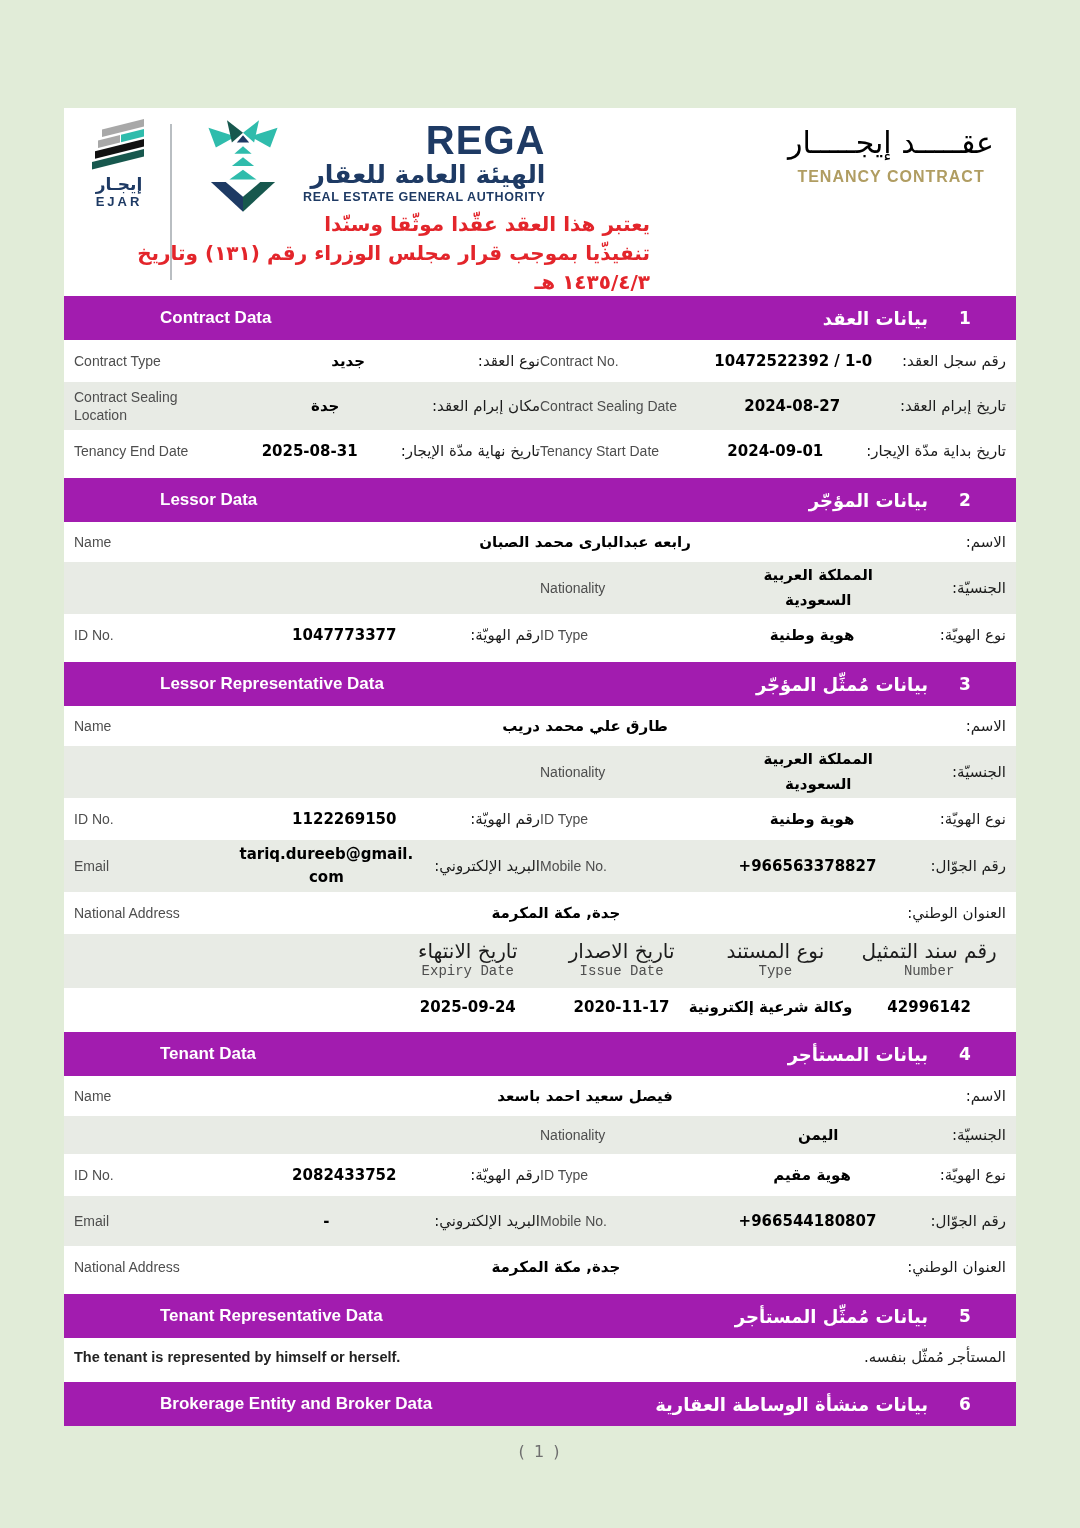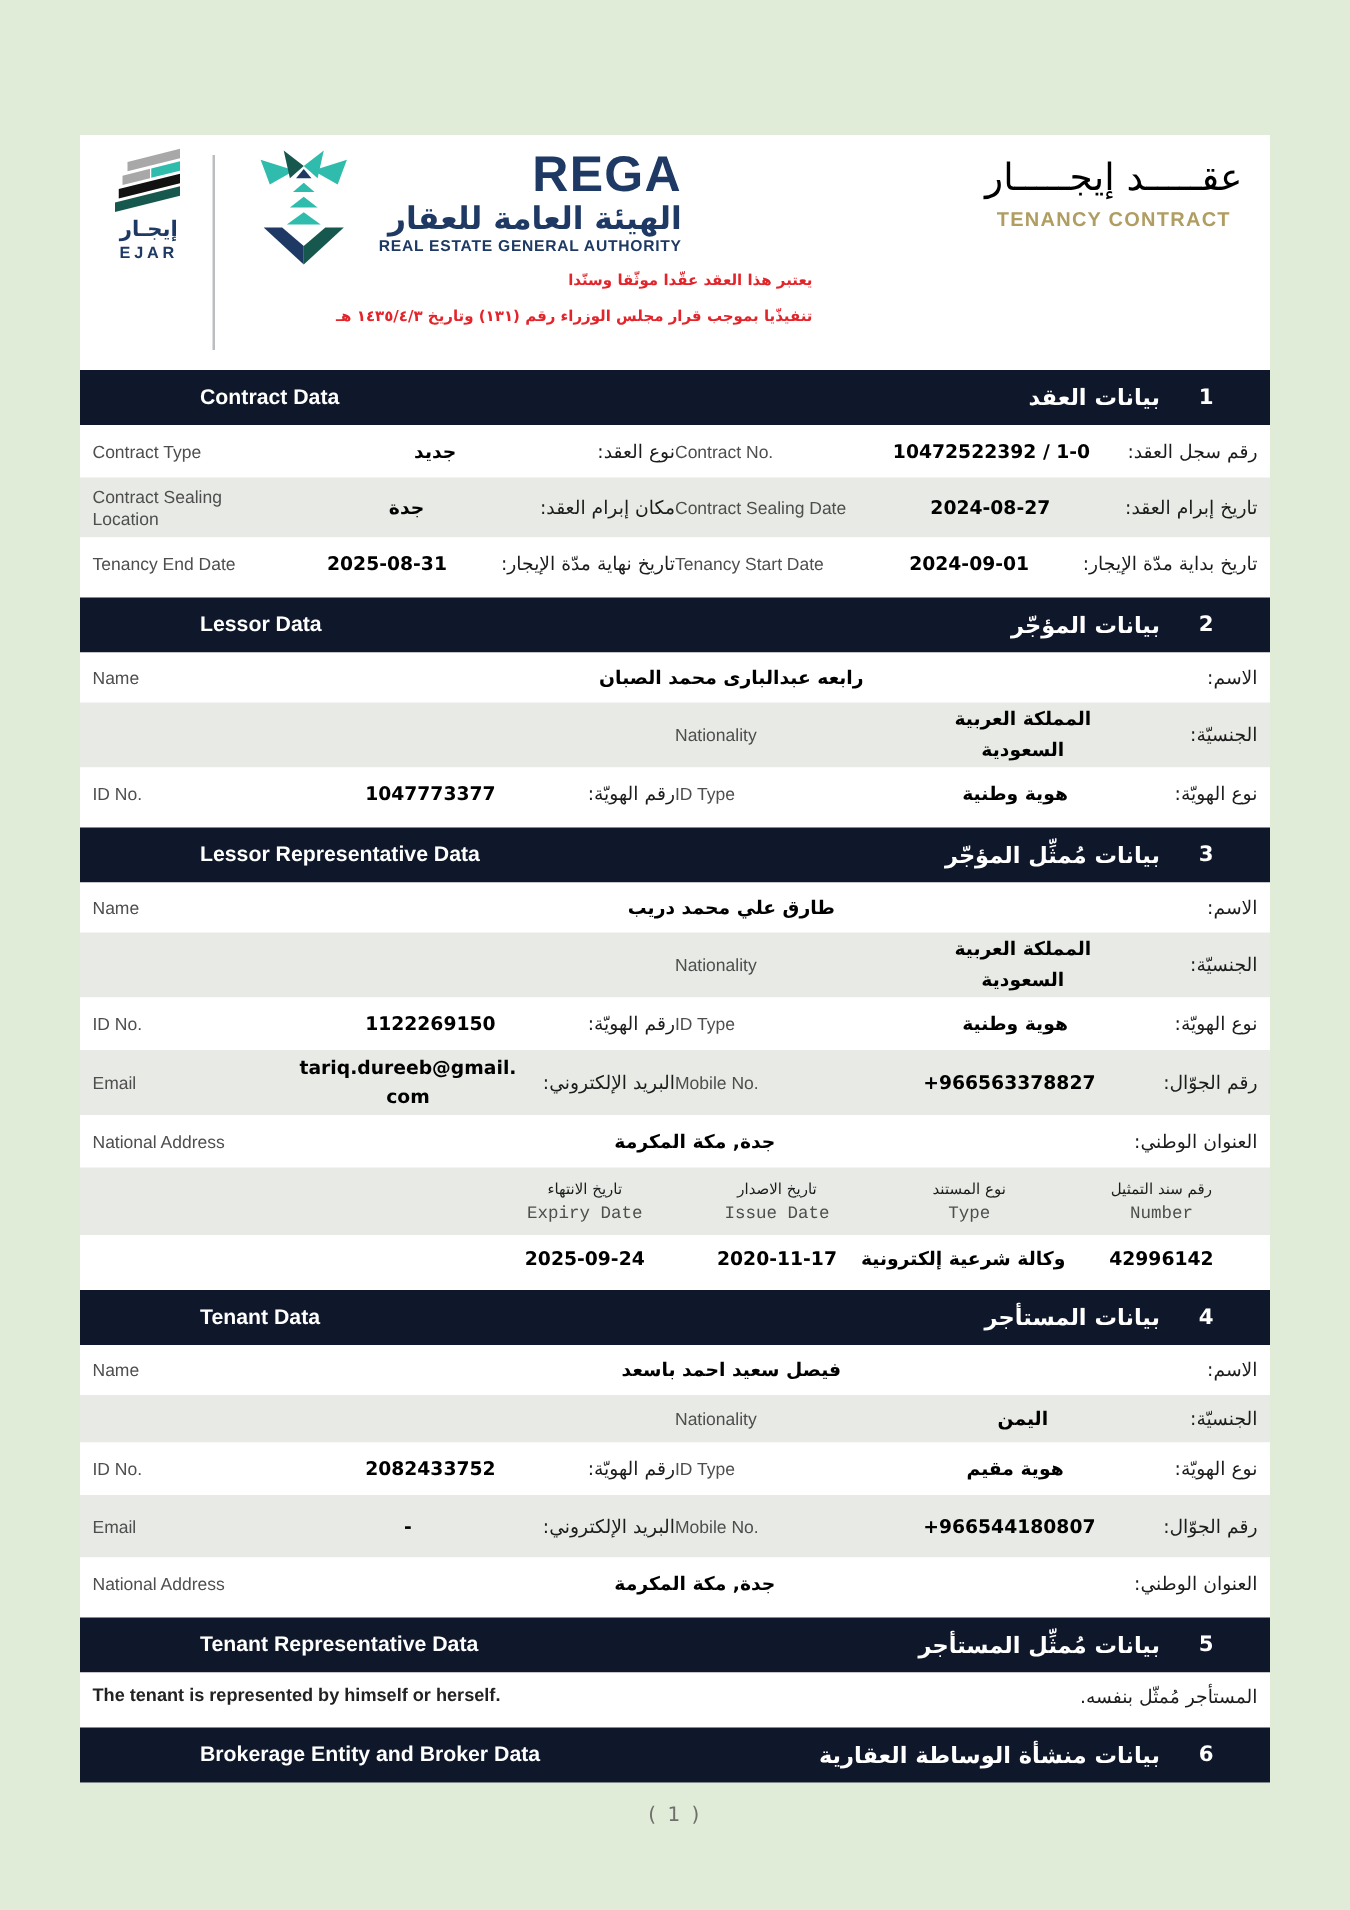--- a/index.html
+++ b/index.html
@@ -37,24 +37,24 @@
   .rega-en { direction:ltr; color:#1e3a64; font-weight:700; font-size:12.5px; letter-spacing:.6px;
              font-family:"Liberation Sans",sans-serif;padding-left:17px; }
 
   .title-block { position:absolute; right:22px; top:16px; text-align:center; }
   .title-ar { color:#000000; font-weight:400; font-size:30px; line-height:38px; direction:rtl; }
   .title-en { color:#b09d62; font-weight:700; font-size:16px; letter-spacing:1px; margin-top:6px;
               font-family:"Liberation Sans",sans-serif; }
 
   .disclaimer { position:absolute; left:0; top:102px; width:586px;
                 direction:rtl; text-align:right;
-                color:#e3252b; font-weight:700; font-size:12px; line-height:29px; }
-
-  
-  .bar { margin-top:6px; min-height:44px; background:#0f172a; display:flex; align-items:center; }
+                color:#e3252b; font-weight:700; font-size:20px; line-height:29px; }
+
+  
+  .bar { margin-top:6px; min-height:44px; background:#a21caf; display:flex; align-items:center; }
   .bar .ben { margin-left:96px; color:#fff; font-weight:700; font-size:17px;
               font-family:"Liberation Sans",sans-serif; }
   .bar .bfill { flex:1; }
   .bar .bar-ar { color:#fff; font-weight:700; font-size:18px; direction:rtl; }
   .bar .bnum { width:74px; margin-right:14px; text-align:center; color:#fff; font-weight:700; font-size:17px; }
 
   
   .r { display:flex; direction:rtl; align-items:center; padding:0 10px; min-height:42px; background:#fff; }
   .r.alt { background:#e8ebe5; }
   .r.h38 { min-height:38px; } .r.h40 { min-height:40px; } .r.h48 { min-height:48px; }
@@ -69,21 +69,21 @@
   .fld.full .len { flex:0 0 14%; }
   .spacer { width:50%; }
   .narrow { display:inline-block; max-width:175px; word-break:break-all; line-height:1.55; }
   .nat-narrow { display:inline-block; max-width:120px; line-height:1.7; }
 
   
   .sub { display:flex; direction:rtl; align-items:center; padding:0 10px; }
   .sub.head { background:#e8ebe5; min-height:54px; }
   .sub.vals { background:#fff; min-height:38px; }
   .scol { width:16.5%; text-align:center; }
-  .scol .sar { color:#1c1c1c; font-size:12px; line-height:21px; direction:rtl; }
+  .scol .sar { color:#1c1c1c; font-size:20px; line-height:21px; direction:rtl; }
   .scol .sen { color:#4e4e4e; font-size:14px; line-height:19px;
                font-family:Liberation Mono, monospace; }
   .scol .sv { font-weight:700; font-size:15px; color:#000; white-space:nowrap; }
   .sub .sfill { flex:1; }
 
   
   .note { display:flex; direction:rtl; align-items:center; justify-content:space-between;
           padding:0 10px; min-height:38px; background:#fff; }
   .note-ar { color:#1c1c1c; font-size:15px; }
   .note-en { direction:ltr; color:#222; font-weight:700; font-size:14.5px;

